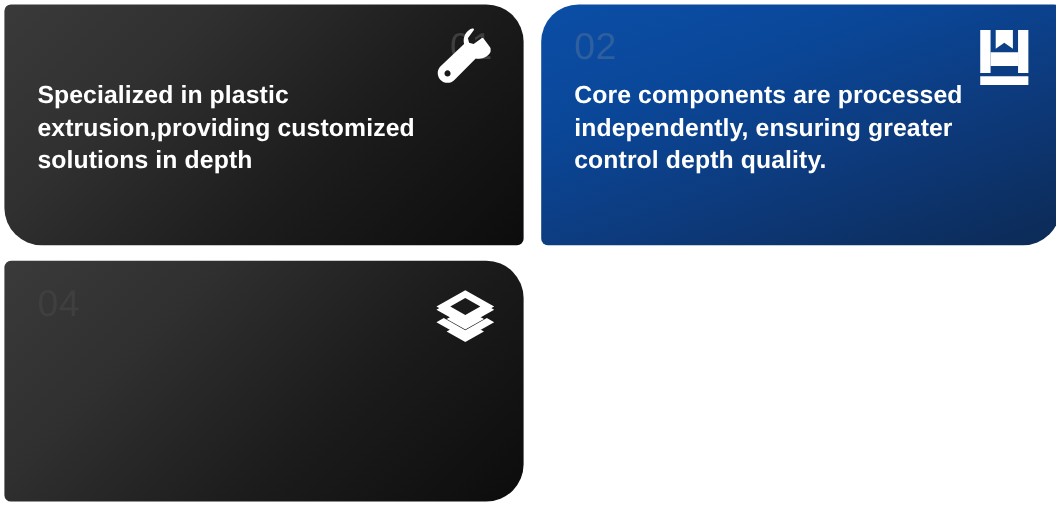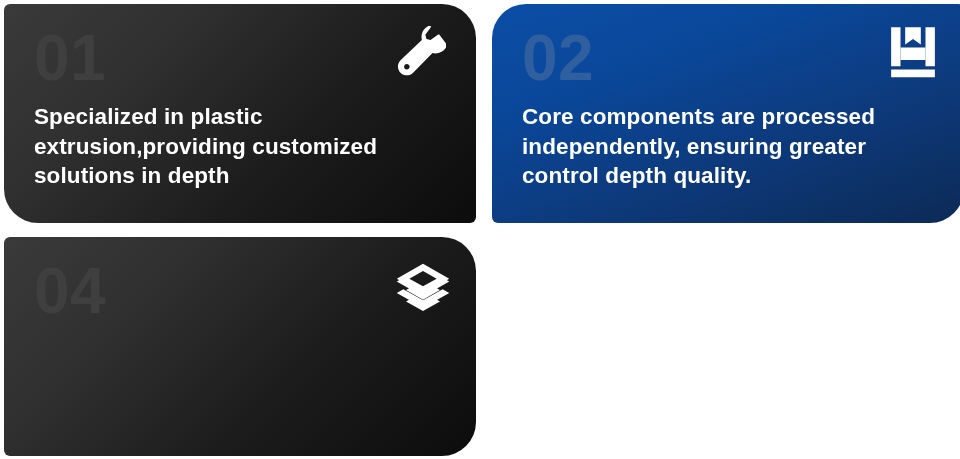--- a/index.html
+++ b/index.html
@@ -49,26 +49,26 @@
   }
   .card.blue .card-number { color: #2f5f9e; }
 
   
   .r-tl-small { border-top-left-radius: 6px; }
   .r-tl-large { border-top-left-radius: 34px; }
   .r-tr-small { border-top-right-radius: 6px; }
   .r-tr-large { border-top-right-radius: 34px; }
   .r-bl-small { border-bottom-left-radius: 6px; }
   .r-bl-large { border-bottom-left-radius: 34px; }
-  .r-br-small { border-bottom-right-radius: 6px; }
+  .r-br-small { border-bottom-right-radius: 6px; align-items: flex-end; }
   .r-br-large { border-bottom-right-radius: 34px; }
 
   .card-number {
-    font-size: 64px;
-    font-weight: 700;
+    font-size: 34px;
+    font-weight: 400;
     line-height: 1;
     letter-spacing: 0.5px;
     margin: 0 0 12px 10px;
     user-select: none;
   }
 
   .card-text {
     color: #ffffff;
     font-size: 22.5px;
     font-weight: 700;

